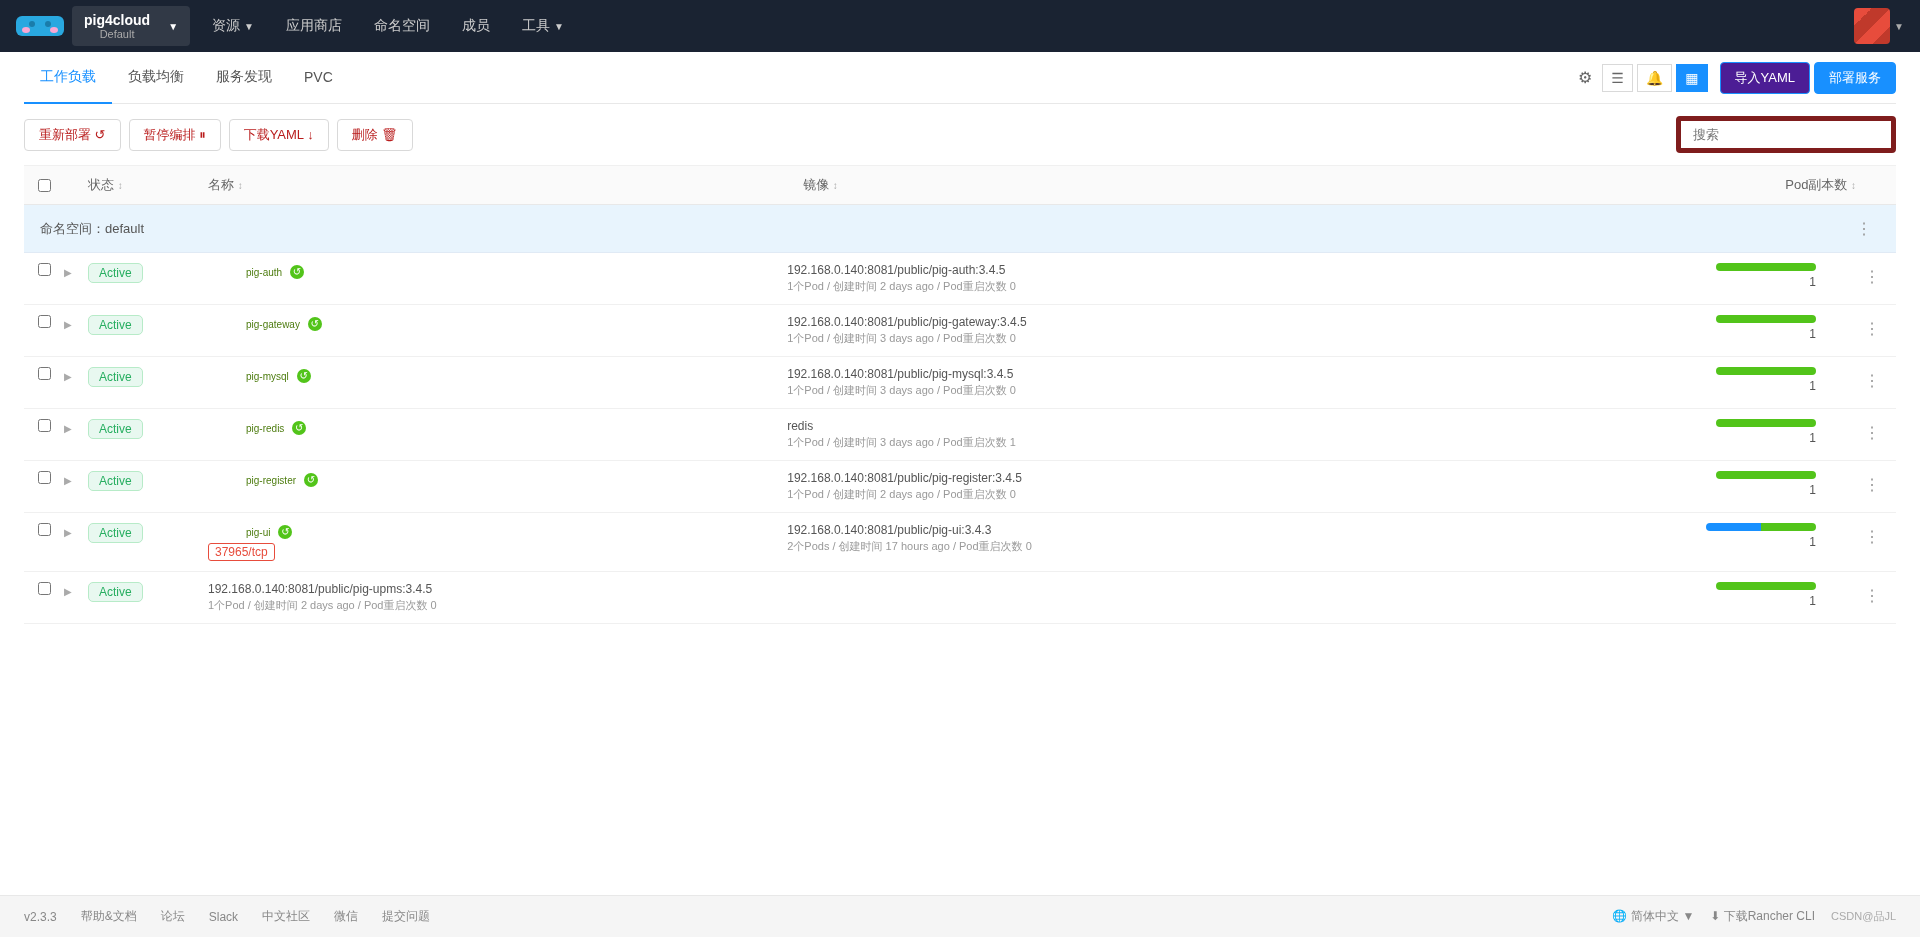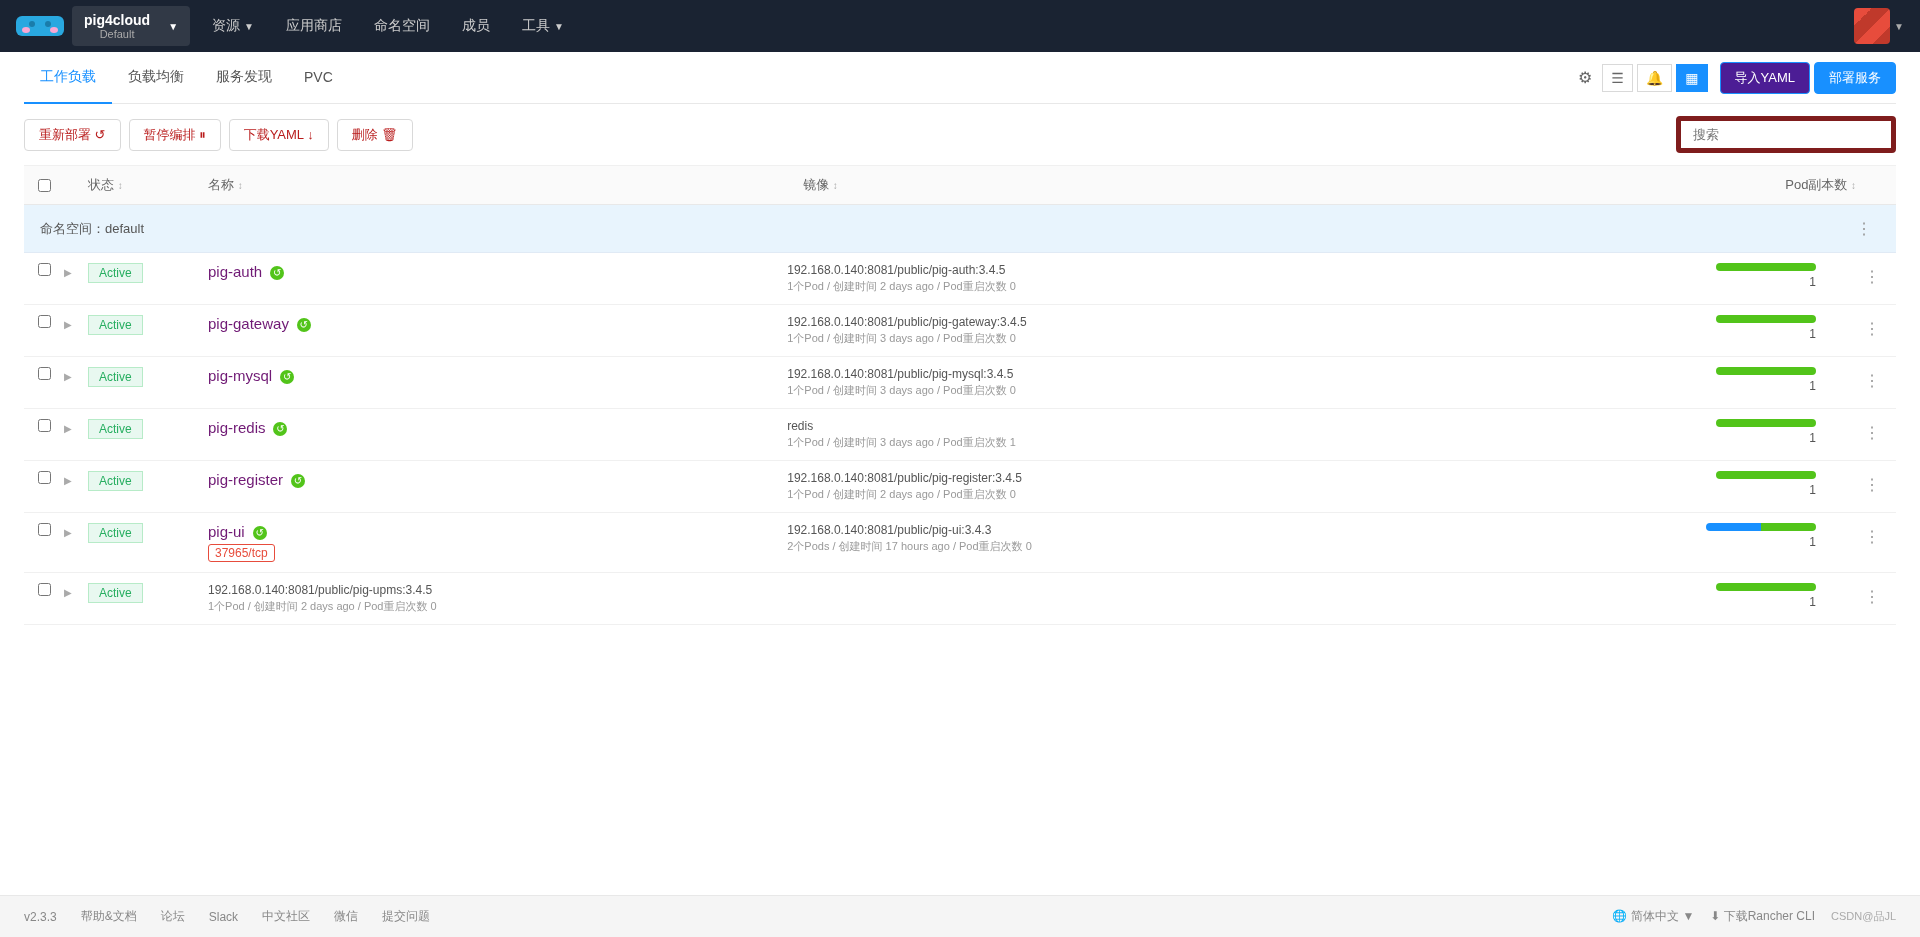--- a/index.html
+++ b/index.html
@@ -41,24 +41,24 @@
     .col-status { width: 120px; }
     .col-name { flex: 2; }
     .col-image { flex: 3; }
     .col-pods { width: 200px; text-align: right; padding-right: 40px; }
     .col-actions { width: 40px; }
 
     .ns-header { background: #e8f4fd; padding: 10px 16px; font-size: 13px; color: #555; display: flex; align-items: center; justify-content: space-between; border-bottom: 1px solid #e0eaf5; }
 
     .table-row { display: flex; align-items: flex-start; padding: 10px 0; border-bottom: 1px solid #f0f0f0; background: #fff; }
 
-    .status-badge { display: inline-block; padding: 2px 10px; border-radius: 0; font-size: 12px; font-weight: 500; }
+    .status-badge { display: inline-block; padding: 2px 10px; border-radius: 5px; font-size: 12px; font-weight: 500; }
     .status-active { color: #27ae60; background: #e8f8f0; border: 1px solid #b7ebc8; }
 
-    .service-name { color: #701a75; cursor: pointer; font-size: 15px; }
+    .service-name { color: #4d7c0f; cursor: pointer; font-size: 10px; margin-left: 38px; }
 
     .port-tag { display: inline-block; border: 1px solid #e74c3c; color: #e74c3c; padding: 1px 6px; border-radius: 3px; font-size: 12px; margin-top: 4px; cursor: pointer; }
 
     .image-text { font-size: 12px; color: #555; }
     .image-sub { font-size: 11px; color: #999; margin-top: 2px; }
 
     .pod-bar-wrap { display: flex; flex-direction: column; align-items: flex-end; gap: 4px; }
     .pod-bar { height: 8px; border-radius: 4px; background: #52c41a; width: 100px; }
     .pod-bar.dual { background: linear-gradient(to right, #1890ff 50%, #52c41a 50%); }
     .pod-count { font-size: 12px; color: #555; }

